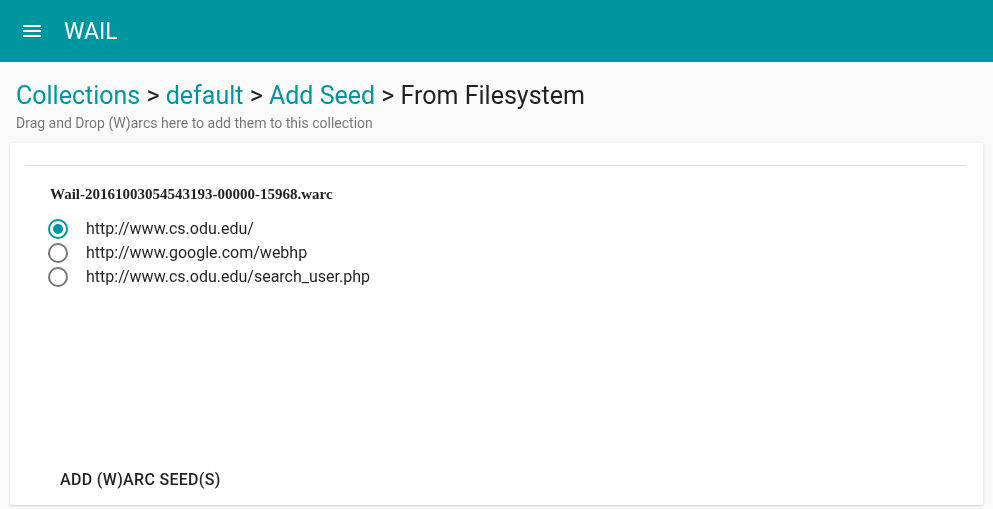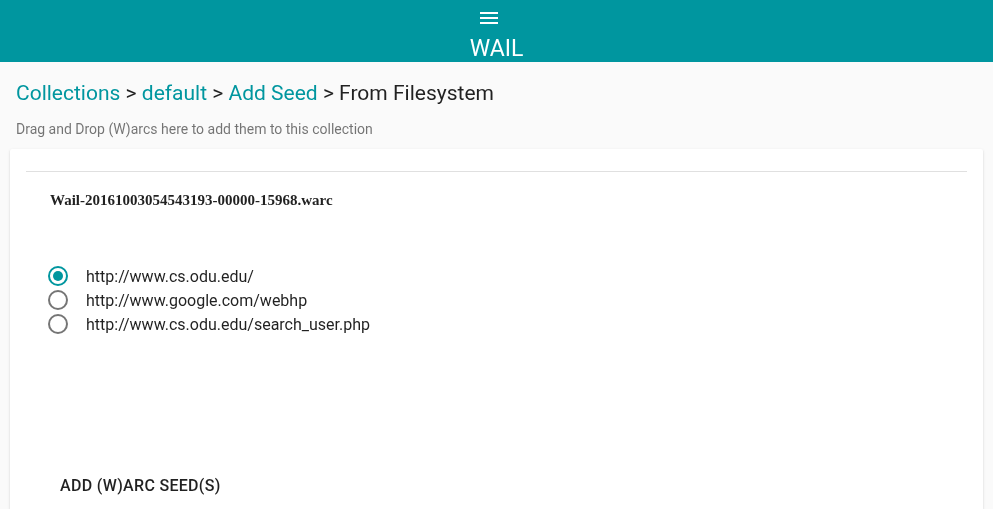--- a/index.html
+++ b/index.html
@@ -11,55 +11,54 @@
     overflow: hidden;
     color: rgba(0,0,0,0.87);
   }
   .appbar {
     height: 62px;
     background: #00969f;
     display: flex;
     align-items: center;
     padding: 0 16px;
     color: #fff;
-    flex-direction: column;
   }
   .menu-btn {
     width: 48px;
     height: 48px;
     display: flex;
     align-items: center;
     justify-content: center;
     cursor: pointer;
     margin-left: -8px;
     margin-right: 8px;
   }
   .app-title {
     font-size: 23px;
     font-weight: 400;
   }
   .breadcrumb-section {
     padding: 18px 16px 12px 16px;
   }
   .breadcrumb {
-    font-size: 21px;
+    font-size: 25px;
     font-weight: 400;
     line-height: 1.3;
   }
   .breadcrumb a {
     color: #00969f;
     text-decoration: none;
     cursor: pointer;
   }
   .breadcrumb .sep { color: rgba(0,0,0,0.87); }
   .breadcrumb .current { color: rgba(0,0,0,0.87); }
   .subtext {
     font-size: 14px;
     color: rgba(0,0,0,0.54);
-    margin-top: 14px;
+    margin-top: 2px;
   }
   .card {
     background: #fff;
     margin: 0 10px 0 10px;
     border-radius: 2px;
     box-shadow: 0 1px 3px rgba(0,0,0,0.12), 0 1px 2px rgba(0,0,0,0.06);
     padding: 22px 0 0 0;
     height: 362px;
     position: relative;
   }
@@ -74,21 +73,20 @@
     margin: 0 16px 0 16px;
   }
   .file-label {
     font-size: 15px;
     font-weight: 700;
     padding: 20px 30px 14px 40px;
     font-family: Liberation Serif, serif;
   }
   .radio-group {
     padding: 0 30px 0 38px;
-    margin-top: 41px;
   }
   .radio-row {
     display: flex;
     align-items: center;
     height: 24px;
     margin-bottom: 0px;
     cursor: pointer;
   }
   .radio-outer {
     width: 20px;

